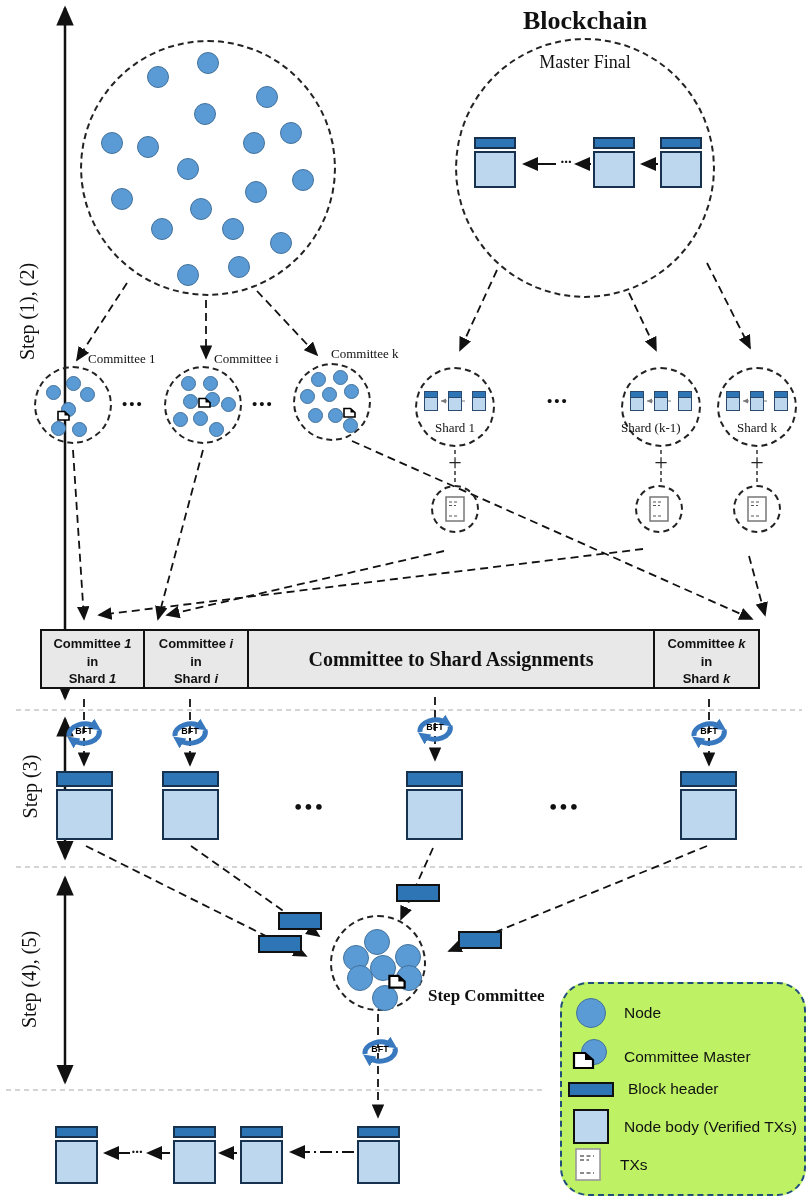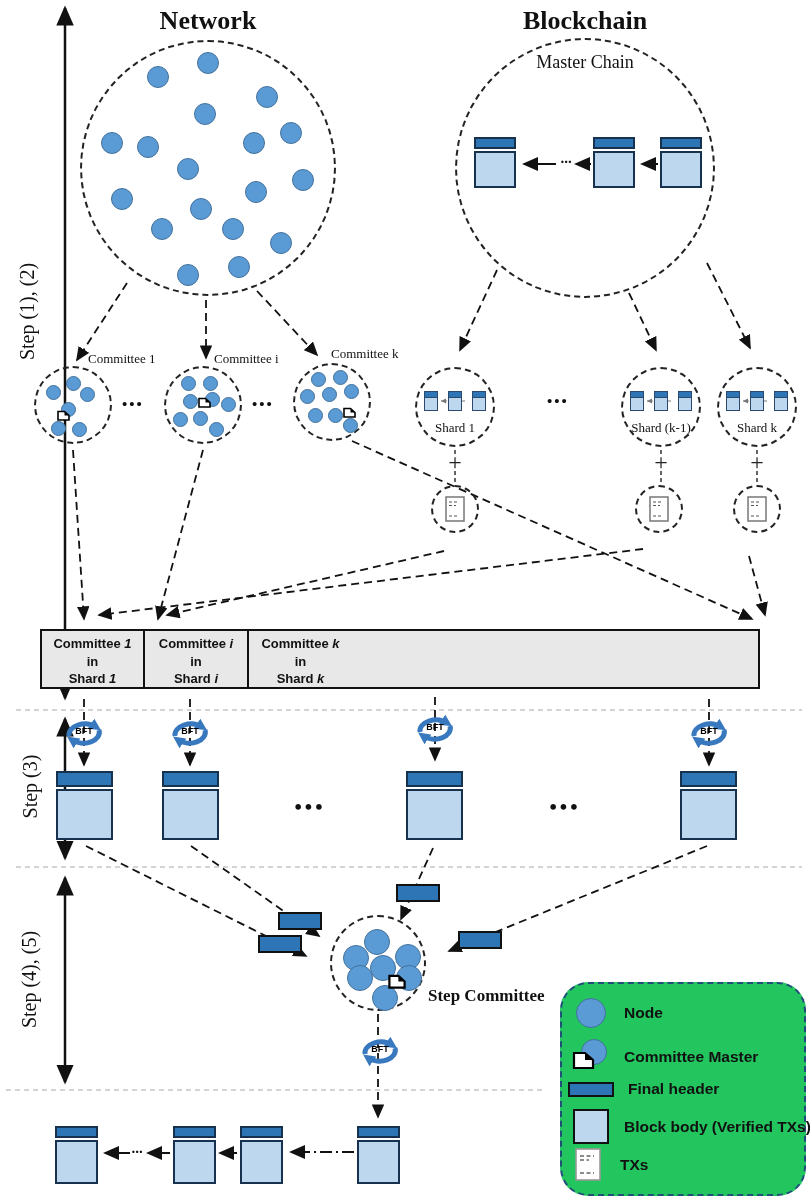--- a/index.html
+++ b/index.html
@@ -27,22 +27,22 @@
   .bar{position:absolute;left:40px;top:629px;width:720px;height:60px;background:#E8E8E8;
        border:2.5px solid #111;box-sizing:border-box;display:flex;}
   .bar .cell{border-right:2px solid #111;box-sizing:border-box;text-align:center;
        font-family:"Liberation Sans",sans-serif;font-weight:bold;font-size:13px;line-height:1.35;padding-top:4px;}
   .bar .cell i{font-style:italic;}
   .bar .mid{flex:1;display:flex;align-items:center;justify-content:center;
        font-family:"Liberation Serif",serif;font-weight:bold;font-size:20px;border-right:2px solid #111;}
   .bft{position:absolute;width:44px;height:36px;text-decoration:underline;}
   .bft .bftlabel{position:absolute;left:0;top:11px;width:44px;text-align:center;
        font-family:"Liberation Sans",sans-serif;font-weight:bold;font-size:9px;color:#000;}
-  .legend{position:absolute;left:560px;top:982px;width:246px;height:214px;background:#22c55e;
-       border:2.5px dashed #1F4E79;border-radius:28px;box-sizing:border-box;z-index:2;font-weight:bold;}
+  .legend{position:absolute;left:560px;top:982px;width:246px;height:214px;background:#bef264;
+       border:2.5px dashed #1F4E79;border-radius:28px;box-sizing:border-box;z-index:2;}
   .legend .lab{position:absolute;font-family:"Liberation Sans",sans-serif;font-size:15.5px;white-space:nowrap;}
   .fc-label{position:absolute;font-weight:bold;font-size:17px;white-space:nowrap;}
 </style>
 </head>
 <body>
 
 <div class="canvas">
 
   <svg class="overlay" width="810" height="1200">
     <defs>
@@ -121,21 +121,20 @@
         <line x1="767" y1="401" x2="764" y2="401"></line>
     </g>
   </svg>
 
   <div class="layer">
 
     <div class="steplabel" style="left:-73px;top:300px;width:200px;">Step (1), (2)</div>
     <div class="steplabel" style="left:-25px;top:775px;width:110px;">Step (3)</div>
     <div class="steplabel" style="left:-51px;top:968px;width:160px;">Step (4), (5)</div>
 
-    <div class="title" style="left:80px;top:6px;width:256px;">Network</div>
     <div class="circle-dashed" id="net" style="left:80px;top:40px;width:256px;height:256px;">
         <div class="node" style="width: 22px; height: 22px; left: 115px; top: 10px;"></div>
         <div class="node" style="width: 22px; height: 22px; left: 65px; top: 24px;"></div>
         <div class="node" style="width: 22px; height: 22px; left: 174px; top: 44px;"></div>
         <div class="node" style="width: 22px; height: 22px; left: 112px; top: 61px;"></div>
         <div class="node" style="width: 22px; height: 22px; left: 198px; top: 80px;"></div>
         <div class="node" style="width: 22px; height: 22px; left: 19px; top: 90px;"></div>
         <div class="node" style="width: 22px; height: 22px; left: 55px; top: 94px;"></div>
         <div class="node" style="width: 22px; height: 22px; left: 161px; top: 90px;"></div>
         <div class="node" style="width: 22px; height: 22px; left: 95px; top: 116px;"></div>
@@ -144,21 +143,21 @@
         <div class="node" style="width: 22px; height: 22px; left: 163px; top: 139px;"></div>
         <div class="node" style="width: 22px; height: 22px; left: 108px; top: 156px;"></div>
         <div class="node" style="width: 22px; height: 22px; left: 69px; top: 176px;"></div>
         <div class="node" style="width: 22px; height: 22px; left: 140px; top: 176px;"></div>
         <div class="node" style="width: 22px; height: 22px; left: 188px; top: 190px;"></div>
         <div class="node" style="width: 22px; height: 22px; left: 95px; top: 222px;"></div>
         <div class="node" style="width: 22px; height: 22px; left: 146px; top: 214px;"></div>
       </div>
 
     <div class="title" style="left:455px;top:6px;width:260px;">Blockchain</div>
-    <div class="subtitle" style="left:455px;top:52px;width:260px;">Master Chain</div>
+    <div class="subtitle" style="left:455px;top:52px;width:260px;">Master Final</div>
     <div class="circle-dashed" style="left:455px;top:38px;width:260px;height:260px;"></div>
     <div class="blk" style="left:474px;top:137px;width:42px;">
       <div class="hd" style="height:12px;"></div>
       <div class="bd" style="height:37px;"></div>
     </div>
     <div class="blk" style="left:593px;top:137px;width:42px;">
       <div class="hd" style="height:12px;"></div>
       <div class="bd" style="height:37px;"></div>
     </div>
     <div class="blk" style="left:660px;top:137px;width:42px;">
@@ -211,41 +210,42 @@
           </svg></div>
       </div>
     <div class="dots" style="left:112px;top:396px;width:42px;">•••</div>
     <div class="dots" style="left:242px;top:396px;width:42px;">•••</div>
 
     <div class="circle-dashed" style="left:415px;top:367px;width:80px;height:80px;"></div>
     <div class="circle-dashed" style="left:621px;top:367px;width:80px;height:80px;"></div>
     <div class="circle-dashed" style="left:717px;top:367px;width:80px;height:80px;"></div>
     <div class="dots" style="left:537px;top:393px;width:42px;">•••</div>
     <div class="small-label" style="left:415px;top:420px;width:80px;text-align:center;">Shard 1</div>
-    <div class="small-label" style="left:621px;top:420px;width:80px;text-align:center;">Shard (k-1)</div>
+    <div class="small-label" style="left:621px;top:420px;width:80px;text-align:left;">Shard (k-1)</div>
     <div class="small-label" style="left:717px;top:420px;width:80px;text-align:center;">Shard k</div>
     <div class="plus" style="left:447px;top:449px;">+</div>
     <div class="plus" style="left:653px;top:449px;">+</div>
     <div class="plus" style="left:749px;top:449px;">+</div>
 
     <div class="circle-dashed" style="left:431px;top:485px;width:48px;height:48px;"></div>
     <div class="circle-dashed" style="left:635px;top:485px;width:48px;height:48px;"></div>
     <div class="circle-dashed" style="left:733px;top:485px;width:48px;height:48px;"></div>
 
     <div class="bar">
       <div class="cell" style="width:103px;">
         <div><span>Committee</span> <i>1</i></div>
         <div>in</div>
         <div><span>Shard</span> <i>1</i></div>
       </div>
       <div class="cell" style="width:104px;">
         <div><span>Committee</span> <i>i</i></div>
         <div>in</div>
         <div><span>Shard</span> <i>i</i></div>
       </div>
+      <div class="mid">Committee to Shard Assignments</div>
       <div class="cell" style="width:103px;border-right:none;">
         <div><span>Committee</span> <i>k</i></div>
         <div>in</div>
         <div><span>Shard</span> <i>k</i></div>
       </div>
     </div>
 
     <div class="bft" style="left:62px;top:715px;">
       <svg width="44" height="36">
           <path d="M7,21 A16,11 0 0 1 34,12" stroke="#3878BE" stroke-width="5" fill="none" marker-end="url(#btr)"></path>
@@ -345,24 +345,24 @@
       <div class="lab" style="left:62px;top:20px;">Node</div>
 
       <div class="node" style="left:19px;top:55px;width:26px;height:26px;"></div>
       <svg class="abs" style="left:10px;top:62px;" width="24" height="24">
         <polygon points="2,7 13,7 21,14 21,22 2,22" fill="#fff" stroke="#000" stroke-width="2.2"></polygon>
         <polygon points="13,7 21,14 13,14" fill="#000"></polygon>
       </svg>
       <div class="lab" style="left:62px;top:64px;">Committee Master</div>
 
       <div class="abs" style="left:6px;top:98px;width:46px;height:15px;background:#2E75B6;border:2px solid #111;box-sizing:border-box;"></div>
-      <div class="lab" style="left:66px;top:96px;">Final header</div>
+      <div class="lab" style="left:66px;top:96px;">Block header</div>
 
       <div class="abs" style="left:11px;top:125px;width:36px;height:35px;background:#BDD7EE;border:2px solid #111;box-sizing:border-box;"></div>
-      <div class="lab" style="left:62px;top:134px;">Block body (Verified TXs)</div>
+      <div class="lab" style="left:62px;top:134px;">Node body (Verified TXs)</div>
 
       <svg class="abs" style="left:13px;top:164px;" width="26" height="33">
         <rect x="1" y="1" width="24" height="31" fill="#fff" stroke="#999" stroke-width="1.6"></rect>
         <g stroke="#666" stroke-width="1.4" stroke-dasharray="4 2.5">
           <line x1="5" y1="8" x2="19" y2="8"></line>
           <line x1="5" y1="12" x2="14" y2="12"></line>
           <line x1="5" y1="25" x2="19" y2="25"></line>
         </g>
       </svg>
       <div class="lab" style="left:58px;top:172px;">TXs</div>

